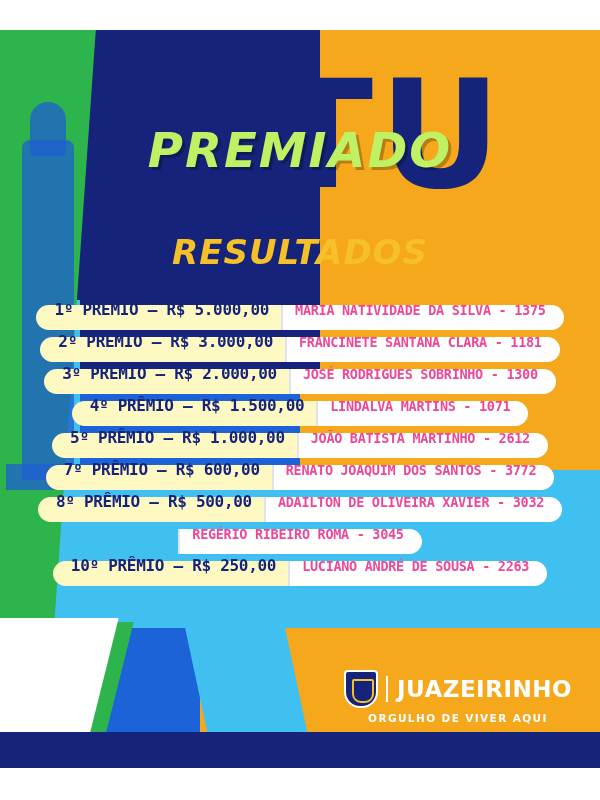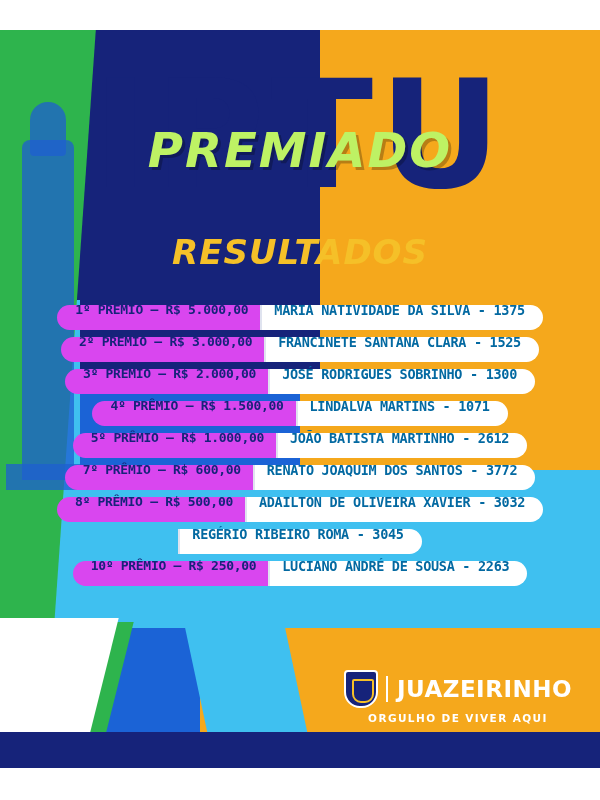--- a/index.html
+++ b/index.html
@@ -151,34 +151,34 @@
     position: absolute; top: 305px; left: 0; width: 600px;
     display: flex; flex-direction: column; gap: 7px;
     align-items: center;
   }
   .row {
     display: flex;
     align-items: stretch;
     height: 25px;
   }
   .prize {
-    background: #d946ef;
+    background: #fef9c3;
     color: #16237a;
     font-family: "DejaVu Sans Mono", monospace;
     font-weight: bold;
-    font-size: 13px;
+    font-size: 16px;
     display: flex; align-items: center; justify-content: flex-end;
     padding: 0 12px 16px 18px;
     border-radius: 13px 0 0 13px;
     white-space: nowrap;
     letter-spacing: -0.3px;
   }
   .winner {
     background: #ffffff;
-    color: #0369a1;
+    color: #ec4899;
     font-family: "DejaVu Sans Mono", monospace;
     font-weight: bold;
     font-size: 13.5px;
     display: flex; align-items: center; justify-content: flex-start;
     padding: 0 18px 16px 12px;
     border-radius: 0 13px 13px 0;
     white-space: nowrap;
     letter-spacing: -0.3px;
     border-left: 2px solid #dfe3ef;
   }
@@ -258,21 +258,21 @@
 
     <div class="list">
 
       <div class="row">
         <div class="prize">1º PRÊMIO – R$ 5.000,00</div>
         <div class="winner">MARIA NATIVIDADE DA SILVA - 1375</div>
       </div>
 
       <div class="row">
         <div class="prize">2º PRÊMIO – R$ 3.000,00</div>
-        <div class="winner">FRANCINETE SANTANA CLARA - 1525</div>
+        <div class="winner">FRANCINETE SANTANA CLARA - 1181</div>
       </div>
 
       <div class="row">
         <div class="prize">3º PRÊMIO – R$ 2.000,00</div>
         <div class="winner">JOSÉ RODRIGUES SOBRINHO - 1300</div>
       </div>
 
       <div class="row">
         <div class="prize">4º PRÊMIO – R$ 1.500,00</div>
         <div class="winner">LINDALVA MARTINS - 1071</div>

